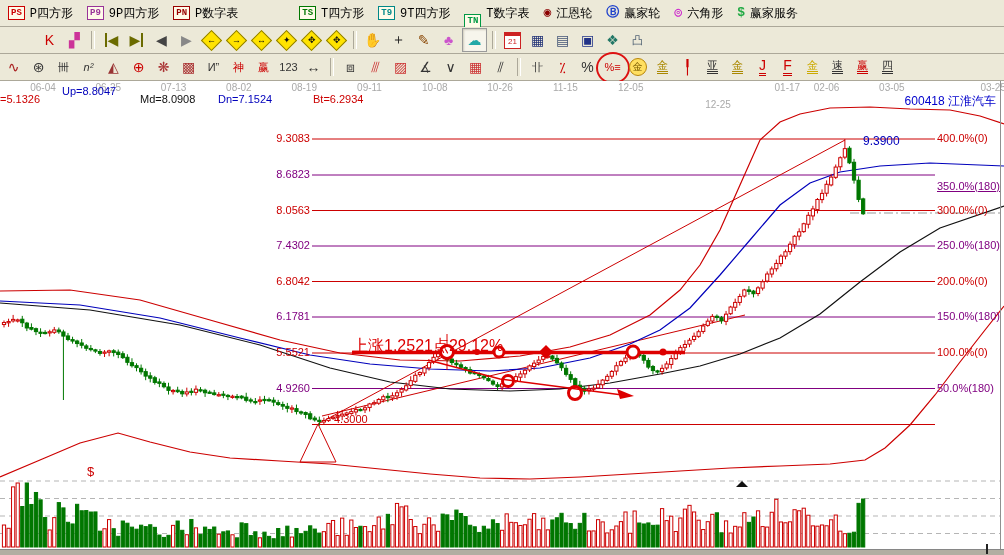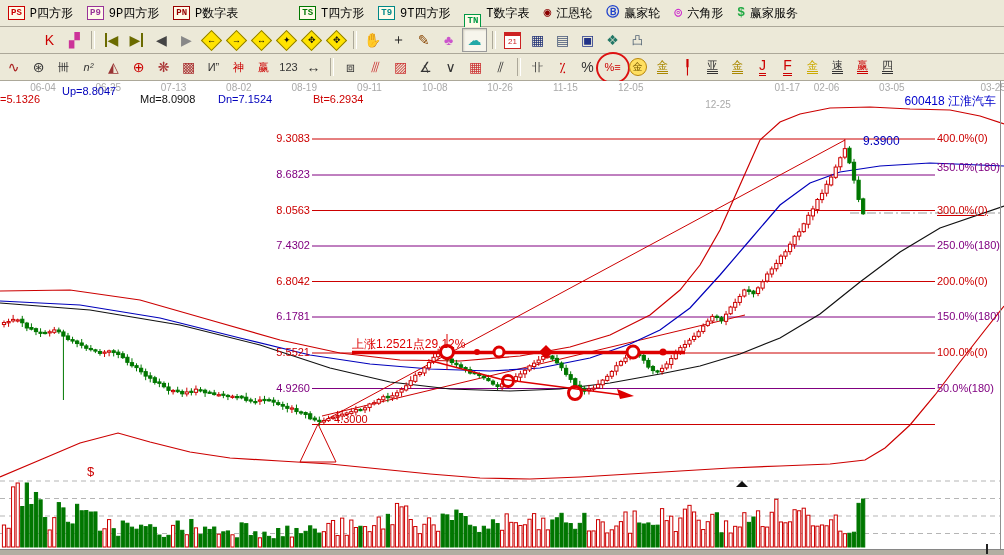--- a/index.html
+++ b/index.html
@@ -905,37 +905,37 @@
         <div class="lbl datelbl" style="left: 891.9px; top: 1px;">03-05</div>
         <div class="lbl datelbl" style="left: 957.2px; top: 1px; margin-left: 36px;">03-25</div>
         <div class="lbl" style="left: 0px; top: 12px; color: rgb(204, 0, 0);">=5.1326</div>
         <div class="lbl" style="left: 62px; top: 4px; color: rgb(0, 0, 187);">Up=8.8047</div>
         <div class="lbl" style="left: 140px; top: 12px; color: rgb(17, 17, 17); text-align: right;">Md=8.0908</div>
         <div class="lbl" style="left: 218px; top: 12px; color: rgb(0, 0, 187);">Dn=7.1524</div>
         <div class="lbl" style="left: 296px; top: 12px; color: rgb(204, 0, 0); margin-left: 17px;">Bt=6.2934</div>
         <div class="lbl" style="left: 265px; top: 51px; color: rgb(204, 0, 0); width: 45px; text-align: right;">9.3083</div>
         <div class="lbl" style="left: 937px; top: 51px; color: rgb(204, 0, 0);">400.0%(0)</div>
         <div class="lbl" style="left: 265px; top: 87px; color: rgb(128, 0, 128); width: 45px; text-align: right;">8.6823</div>
-        <div class="lbl" style="left: 937px; top: 80px; color: rgb(128, 0, 128);">350.0%(180)</div>
+        <div class="lbl" style="left: 937px; top: 99px; color: rgb(128, 0, 128); text-decoration: underline;">350.0%(180)</div>
         <div class="lbl" style="left: 265px; top: 122.5px; color: rgb(204, 0, 0); width: 45px; text-align: right;">8.0563</div>
-        <div class="lbl" style="left: 937px; top: 122.5px; color: rgb(204, 0, 0); text-decoration: underline;">300.0%(0)</div>
+        <div class="lbl" style="left: 937px; top: 122.5px; color: rgb(204, 0, 0);">300.0%(0)</div>
         <div class="lbl" style="left: 265px; top: 158px; color: rgb(128, 0, 128); width: 45px; text-align: right;">7.4302</div>
         <div class="lbl" style="left: 937px; top: 158px; color: rgb(128, 0, 128);">250.0%(180)</div>
         <div class="lbl" style="left: 265px; top: 193.5px; color: rgb(204, 0, 0); width: 45px; text-align: right;">6.8042</div>
         <div class="lbl" style="left: 937px; top: 193.5px; color: rgb(204, 0, 0);">200.0%(0)</div>
         <div class="lbl" style="left: 265px; top: 229px; color: rgb(128, 0, 128); width: 45px; text-align: right;">6.1781</div>
         <div class="lbl" style="left: 937px; top: 229px; color: rgb(128, 0, 128);">150.0%(180)</div>
         <div class="lbl" style="left: 265px; top: 265px; color: rgb(204, 0, 0); width: 45px; text-align: right;">5.5521</div>
         <div class="lbl" style="left: 937px; top: 265px; color: rgb(204, 0, 0);">100.0%(0)</div>
         <div class="lbl" style="left: 265px; top: 300.5px; color: rgb(128, 0, 128); width: 45px; text-align: right;">4.9260</div>
         <div class="lbl" style="left: 937px; top: 300.5px; color: rgb(128, 0, 128);">50.0%(180)</div>
       </div>
     <div class="lbl" style="top: 12px; right: 8px; font-size: 12px; color: rgb(0, 0, 204);">600418 江淮汽车</div>
     <div class="lbl" style="left: 863px; top: 53px; font-size: 12px; color: rgb(0, 0, 187);">9.3900</div>
-    <div class="lbl" style="left: 352px; top: 255px; font-size: 12px; color: rgb(221, 0, 0);">上涨1.2521点29.12%</div>
+    <div class="lbl" style="left: 352px; top: 255px; font-size: 16px; color: rgb(221, 0, 0);">上涨1.2521点29.12%</div>
     <div class="lbl" style="left: 334px; top: 332px; color: rgb(204, 0, 0);">4.3000</div>
     <div class="lbl" style="left: 87px; top: 383px; font-size: 13px; color: rgb(204, 0, 0);">$</div>
   </div>
 
   <div id="bottomstrip"></div>
   <div id="rborder"></div>
   <div id="btick"></div>
 </div>
 
 </body></html>

